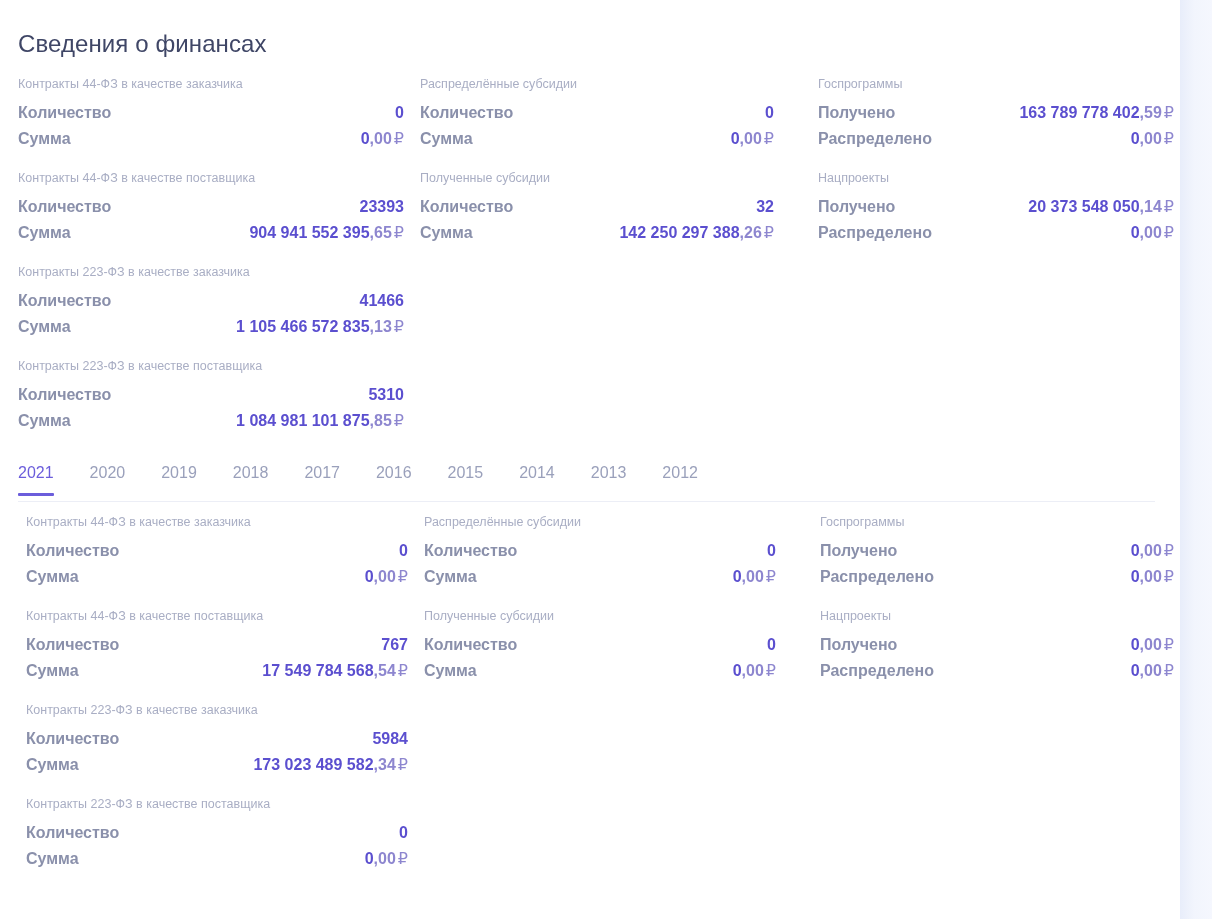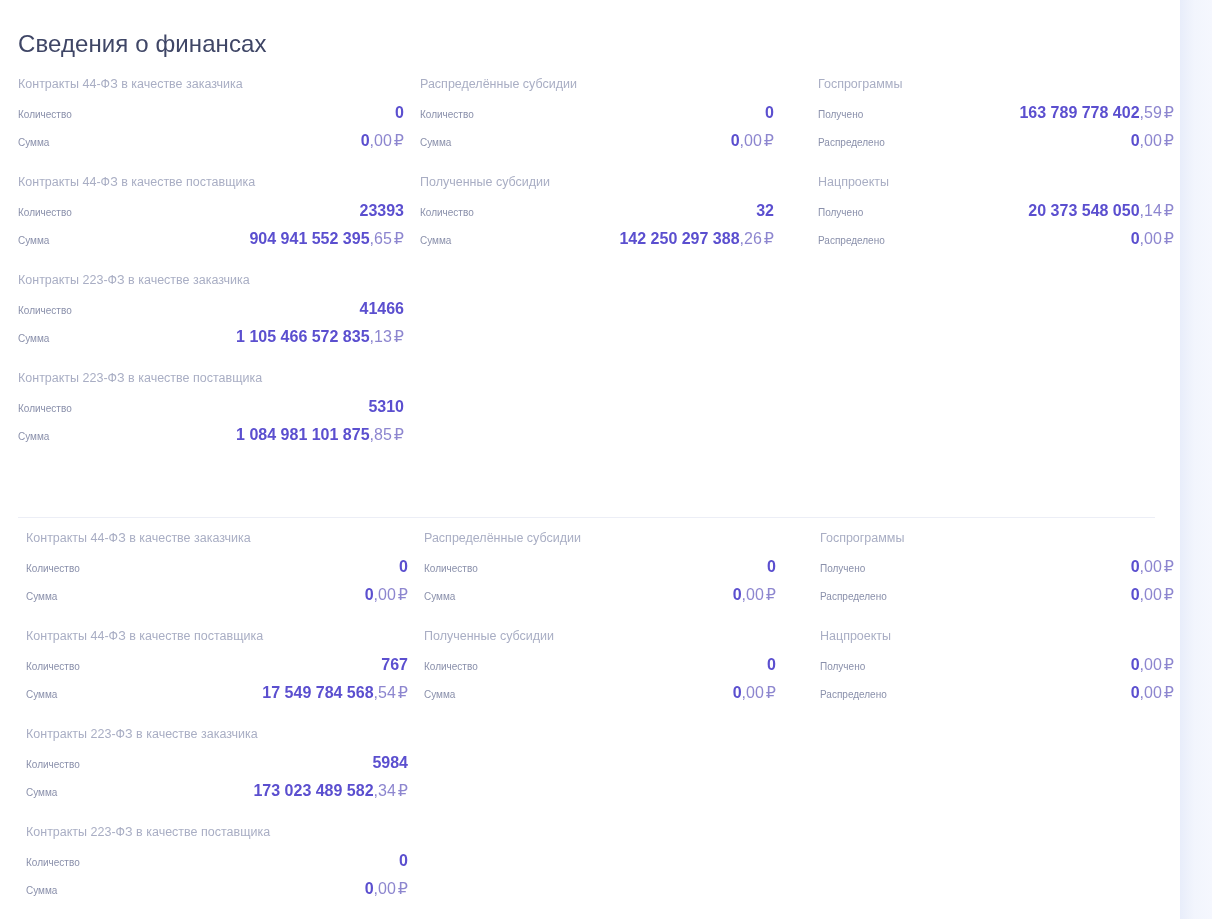--- a/index.html
+++ b/index.html
@@ -79,35 +79,35 @@
     align-items: baseline;
     justify-content: space-between;
     line-height: 26px;
     padding-right: 24px;
   }
   .stats-grid .grid-col:nth-child(1) .stat-row { padding-right: 0px; }
   .stats-grid .grid-col:nth-child(2) .stat-row { padding-right: 28px; }
   .stats-grid .grid-col:nth-child(3) .stat-row { padding-right: 26px; }
 
   .stat-label {
-    font-size: 10px;
+    font-size: 16px;
     color: #8a90ab;
-    font-weight: 400;
+    font-weight: 700;
     white-space: nowrap;
   }
 
   .stat-value {
     font-size: 16px;
     color: #5b4fcf;
     font-weight: 700;
     white-space: nowrap;
     text-align: right;
   }
   .stat-value .frac {
-    font-weight: 400;
+    font-weight: 700;
     color: #8d86cf;
   }
   .stat-value .cur {
     font-weight: 400;
     color: #8d86cf;
     margin-left: 2px;
   }
 
   
   .year-tabs {
@@ -254,20 +254,32 @@
             <div class="stat-row">
               <span class="stat-label">Распределено</span>
               <span class="stat-value"><span class="int">0</span><span class="frac">,00</span><span class="cur">₽</span></span>
             </div>
           </div>
         </div>
       </div>
 
     <div class="year-tabs">
       <div class="tabs-underline"></div>
+      <div id="year-tabs-list" style="display:flex;align-items:flex-start;">
+          <button class="year-tab active">2021</button>
+          <button class="year-tab">2020</button>
+          <button class="year-tab">2019</button>
+          <button class="year-tab">2018</button>
+          <button class="year-tab">2017</button>
+          <button class="year-tab">2016</button>
+          <button class="year-tab">2015</button>
+          <button class="year-tab">2014</button>
+          <button class="year-tab">2013</button>
+          <button class="year-tab">2012</button>
+        </div>
     </div>
 
     <div class="tab-panel">
       <div class="stats-grid inset" id="year-grid">
           <div class="grid-col">
             <div class="stat-block">
               <div class="block-title">Контракты 44-ФЗ в качестве заказчика</div>
               <div class="stat-row">
                 <span class="stat-label">Количество</span>
                 <span class="stat-value"><span class="int">0</span></span>

